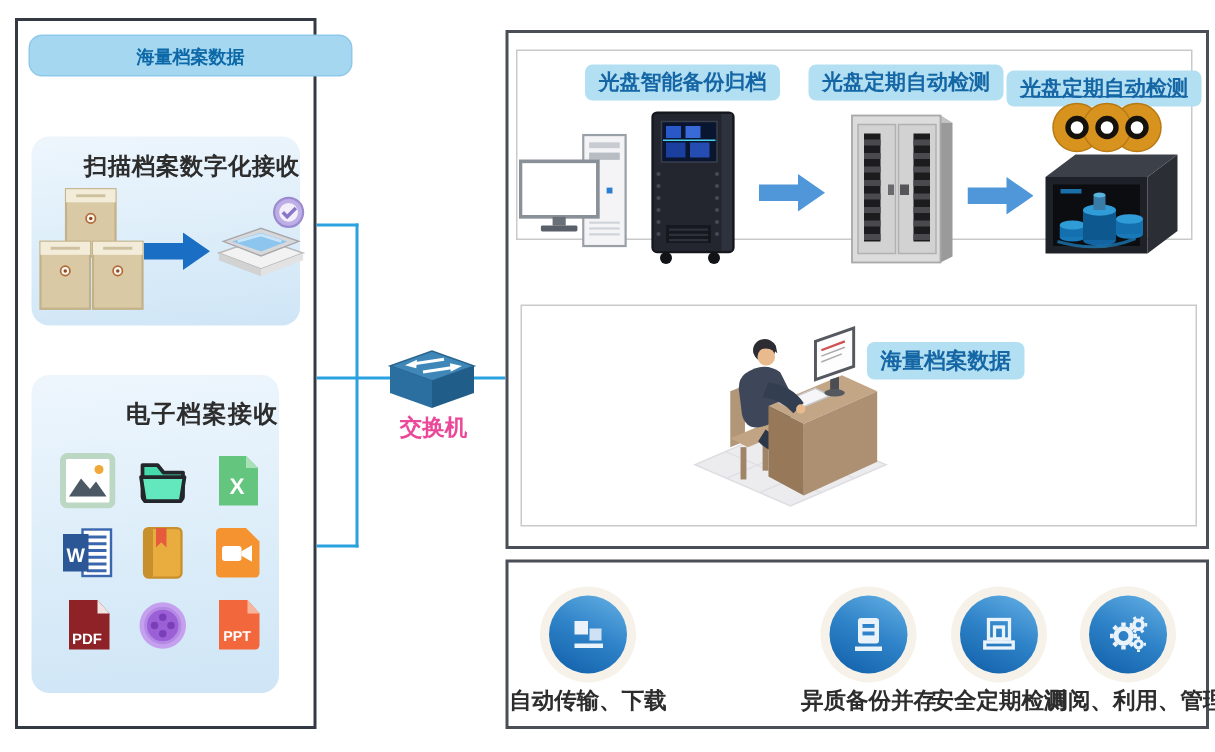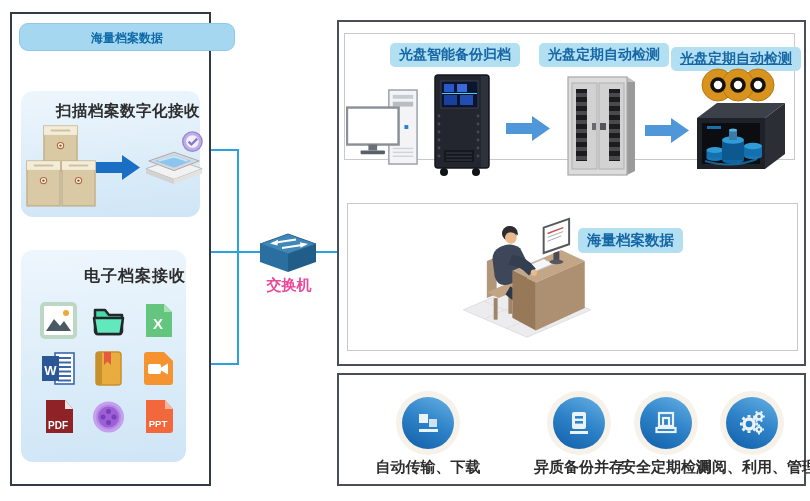--- a/index.html
+++ b/index.html
@@ -318,21 +318,21 @@
         <line x1="96" y1="34" x2="110" y2="28.5" stroke="#aaa" stroke-width="1"></line>
         <path d="M60,48 q16,2 24,14 l-7,7 q-9,-10 -21,-11 z" fill="#333e50"></path>
         <circle cx="82" cy="66" r="3.2" fill="#e9ba8e"></circle>
       </svg>
       <div class="abs pill" style="left:230px;top:24px;font-size:14.5px;">海量档案数据</div>
     </div>
   </div>
 
   <div class="abs bottom-box">
 
-    <div class="abs feature" style="left:-2px;margin-left:36px;">
+    <div class="abs feature" style="left:-2px;">
       <div class="halo">
         <div class="blue-circle">
           <svg width="32" height="32" viewBox="0 0 32 32">
             <rect x="7" y="7" width="9" height="9" fill="#eaf2fa"></rect>
             <rect x="17" y="12" width="8" height="8" fill="#cfe2f4"></rect>
             <rect x="7" y="22" width="19" height="3" fill="#eaf2fa"></rect>
           </svg>
         </div>
       </div>
       <div class="feat-label">自动传输、下载</div>

